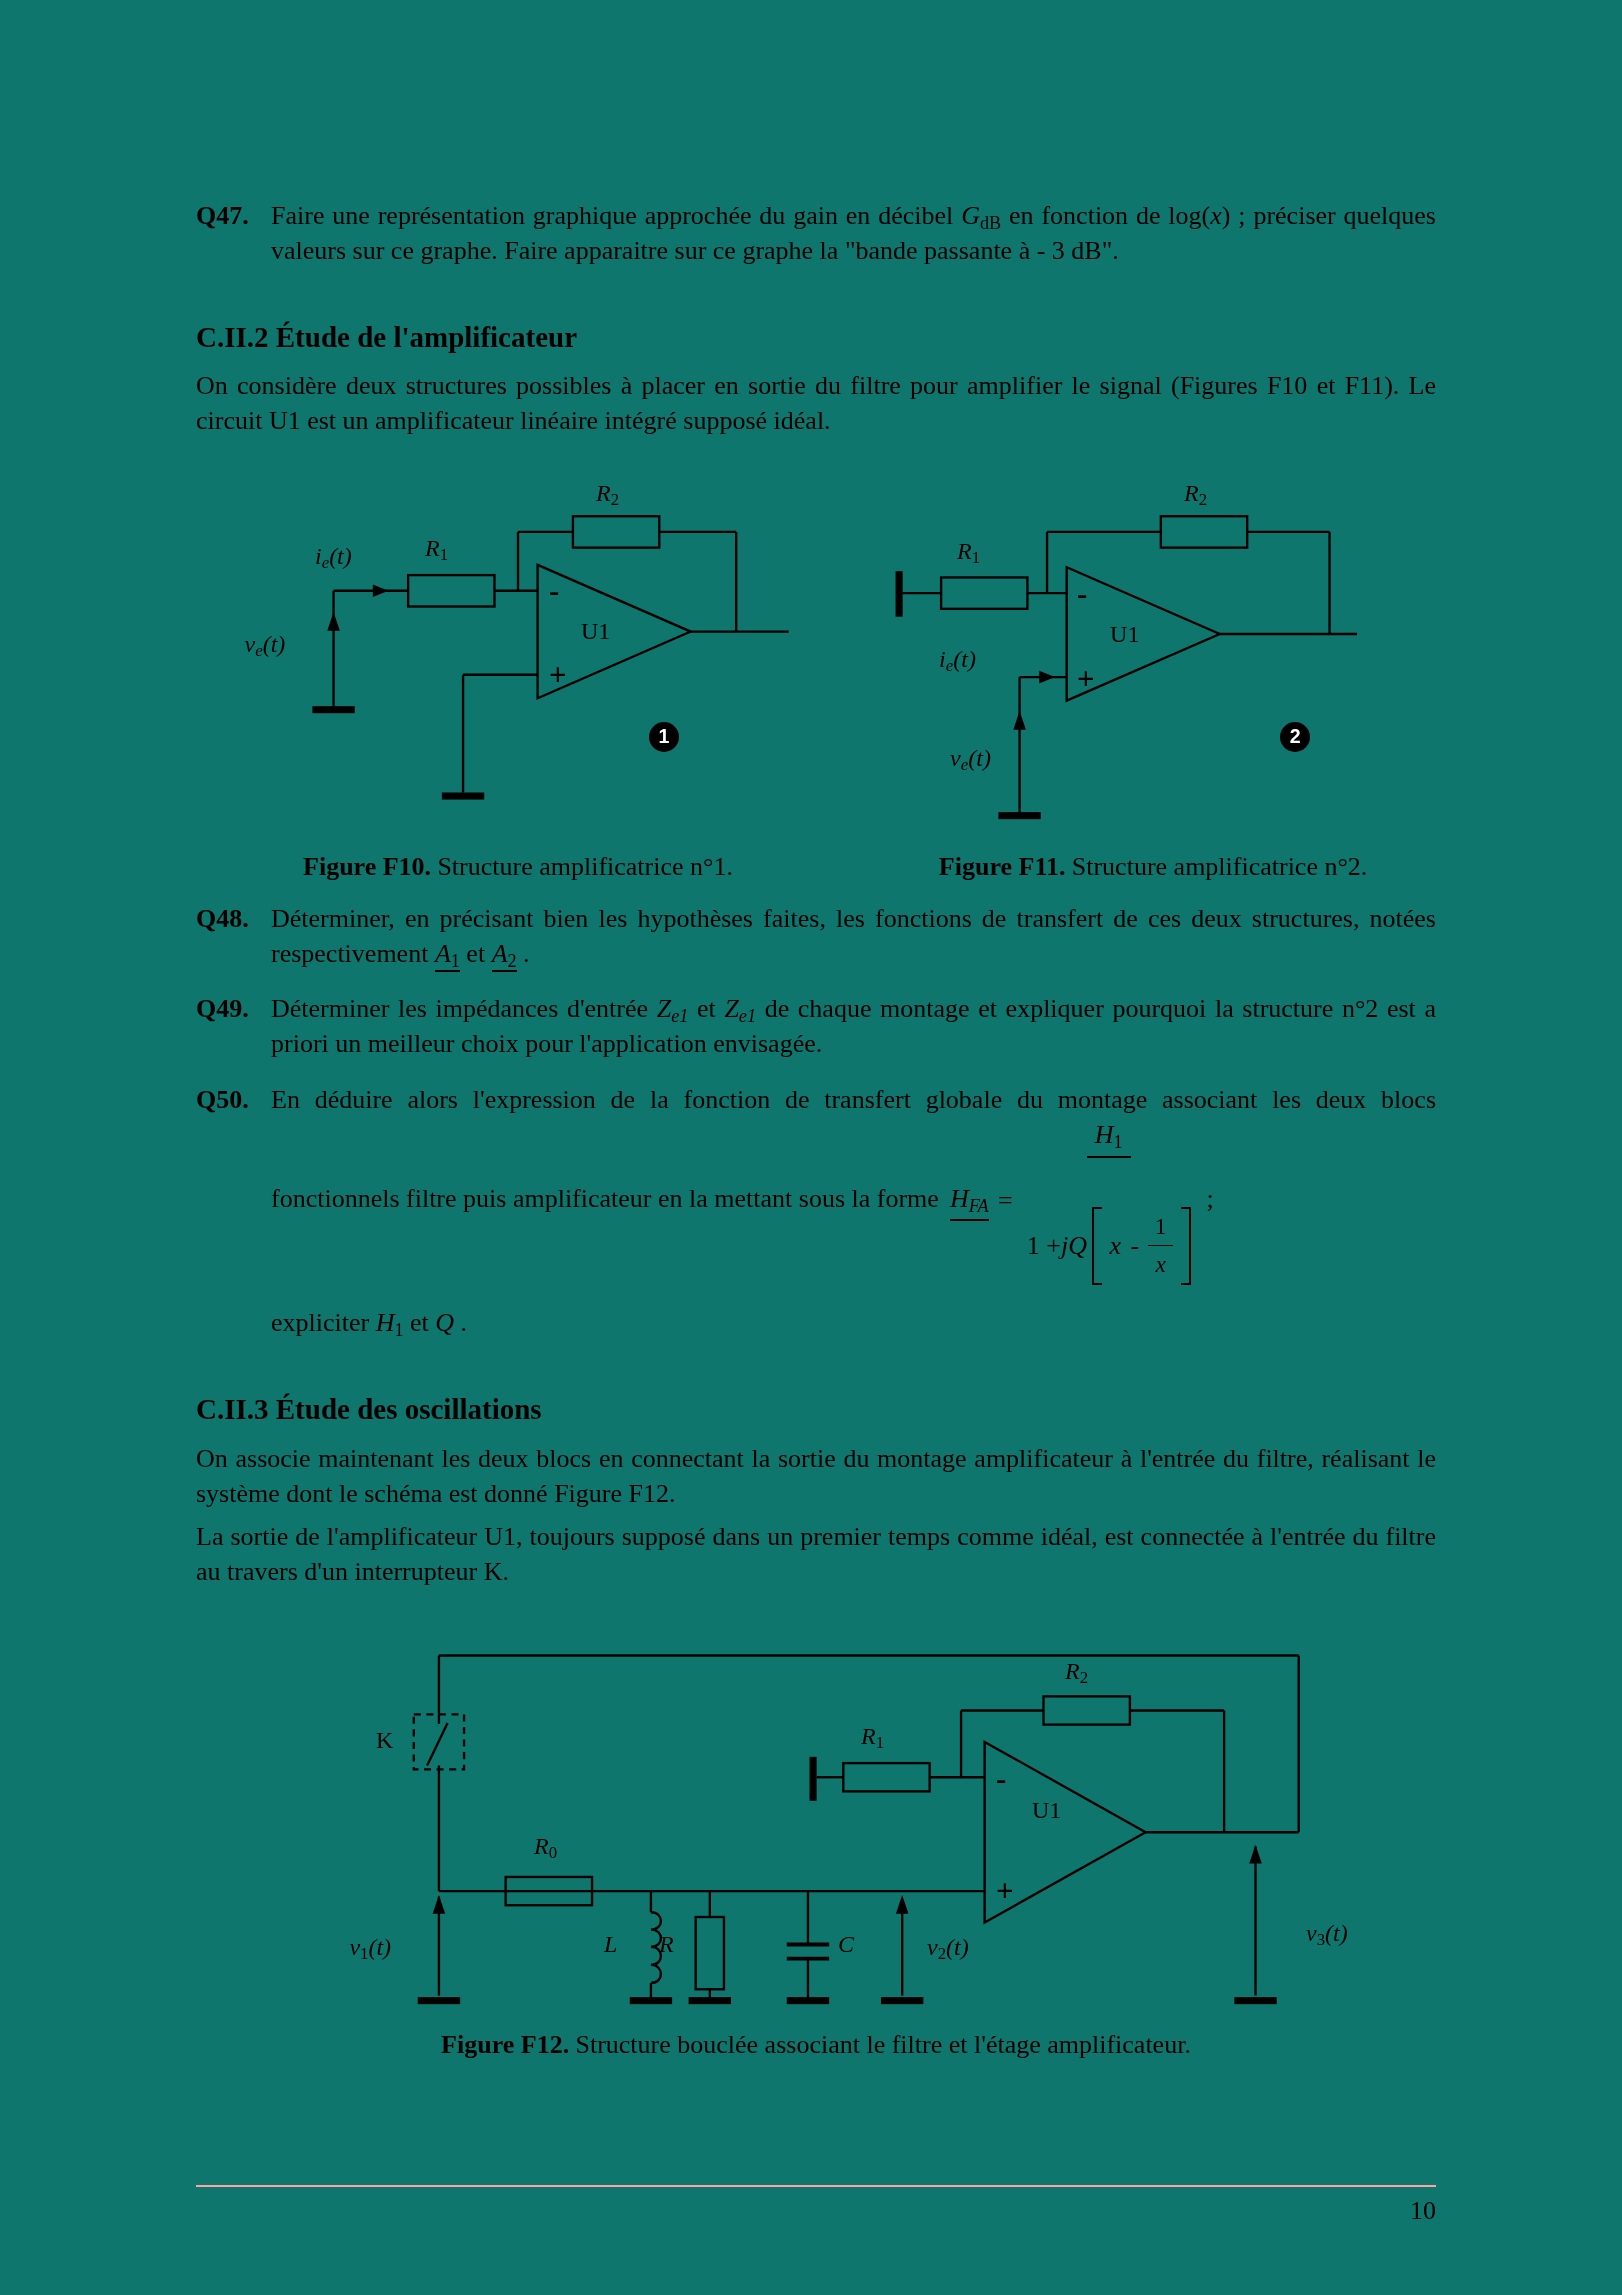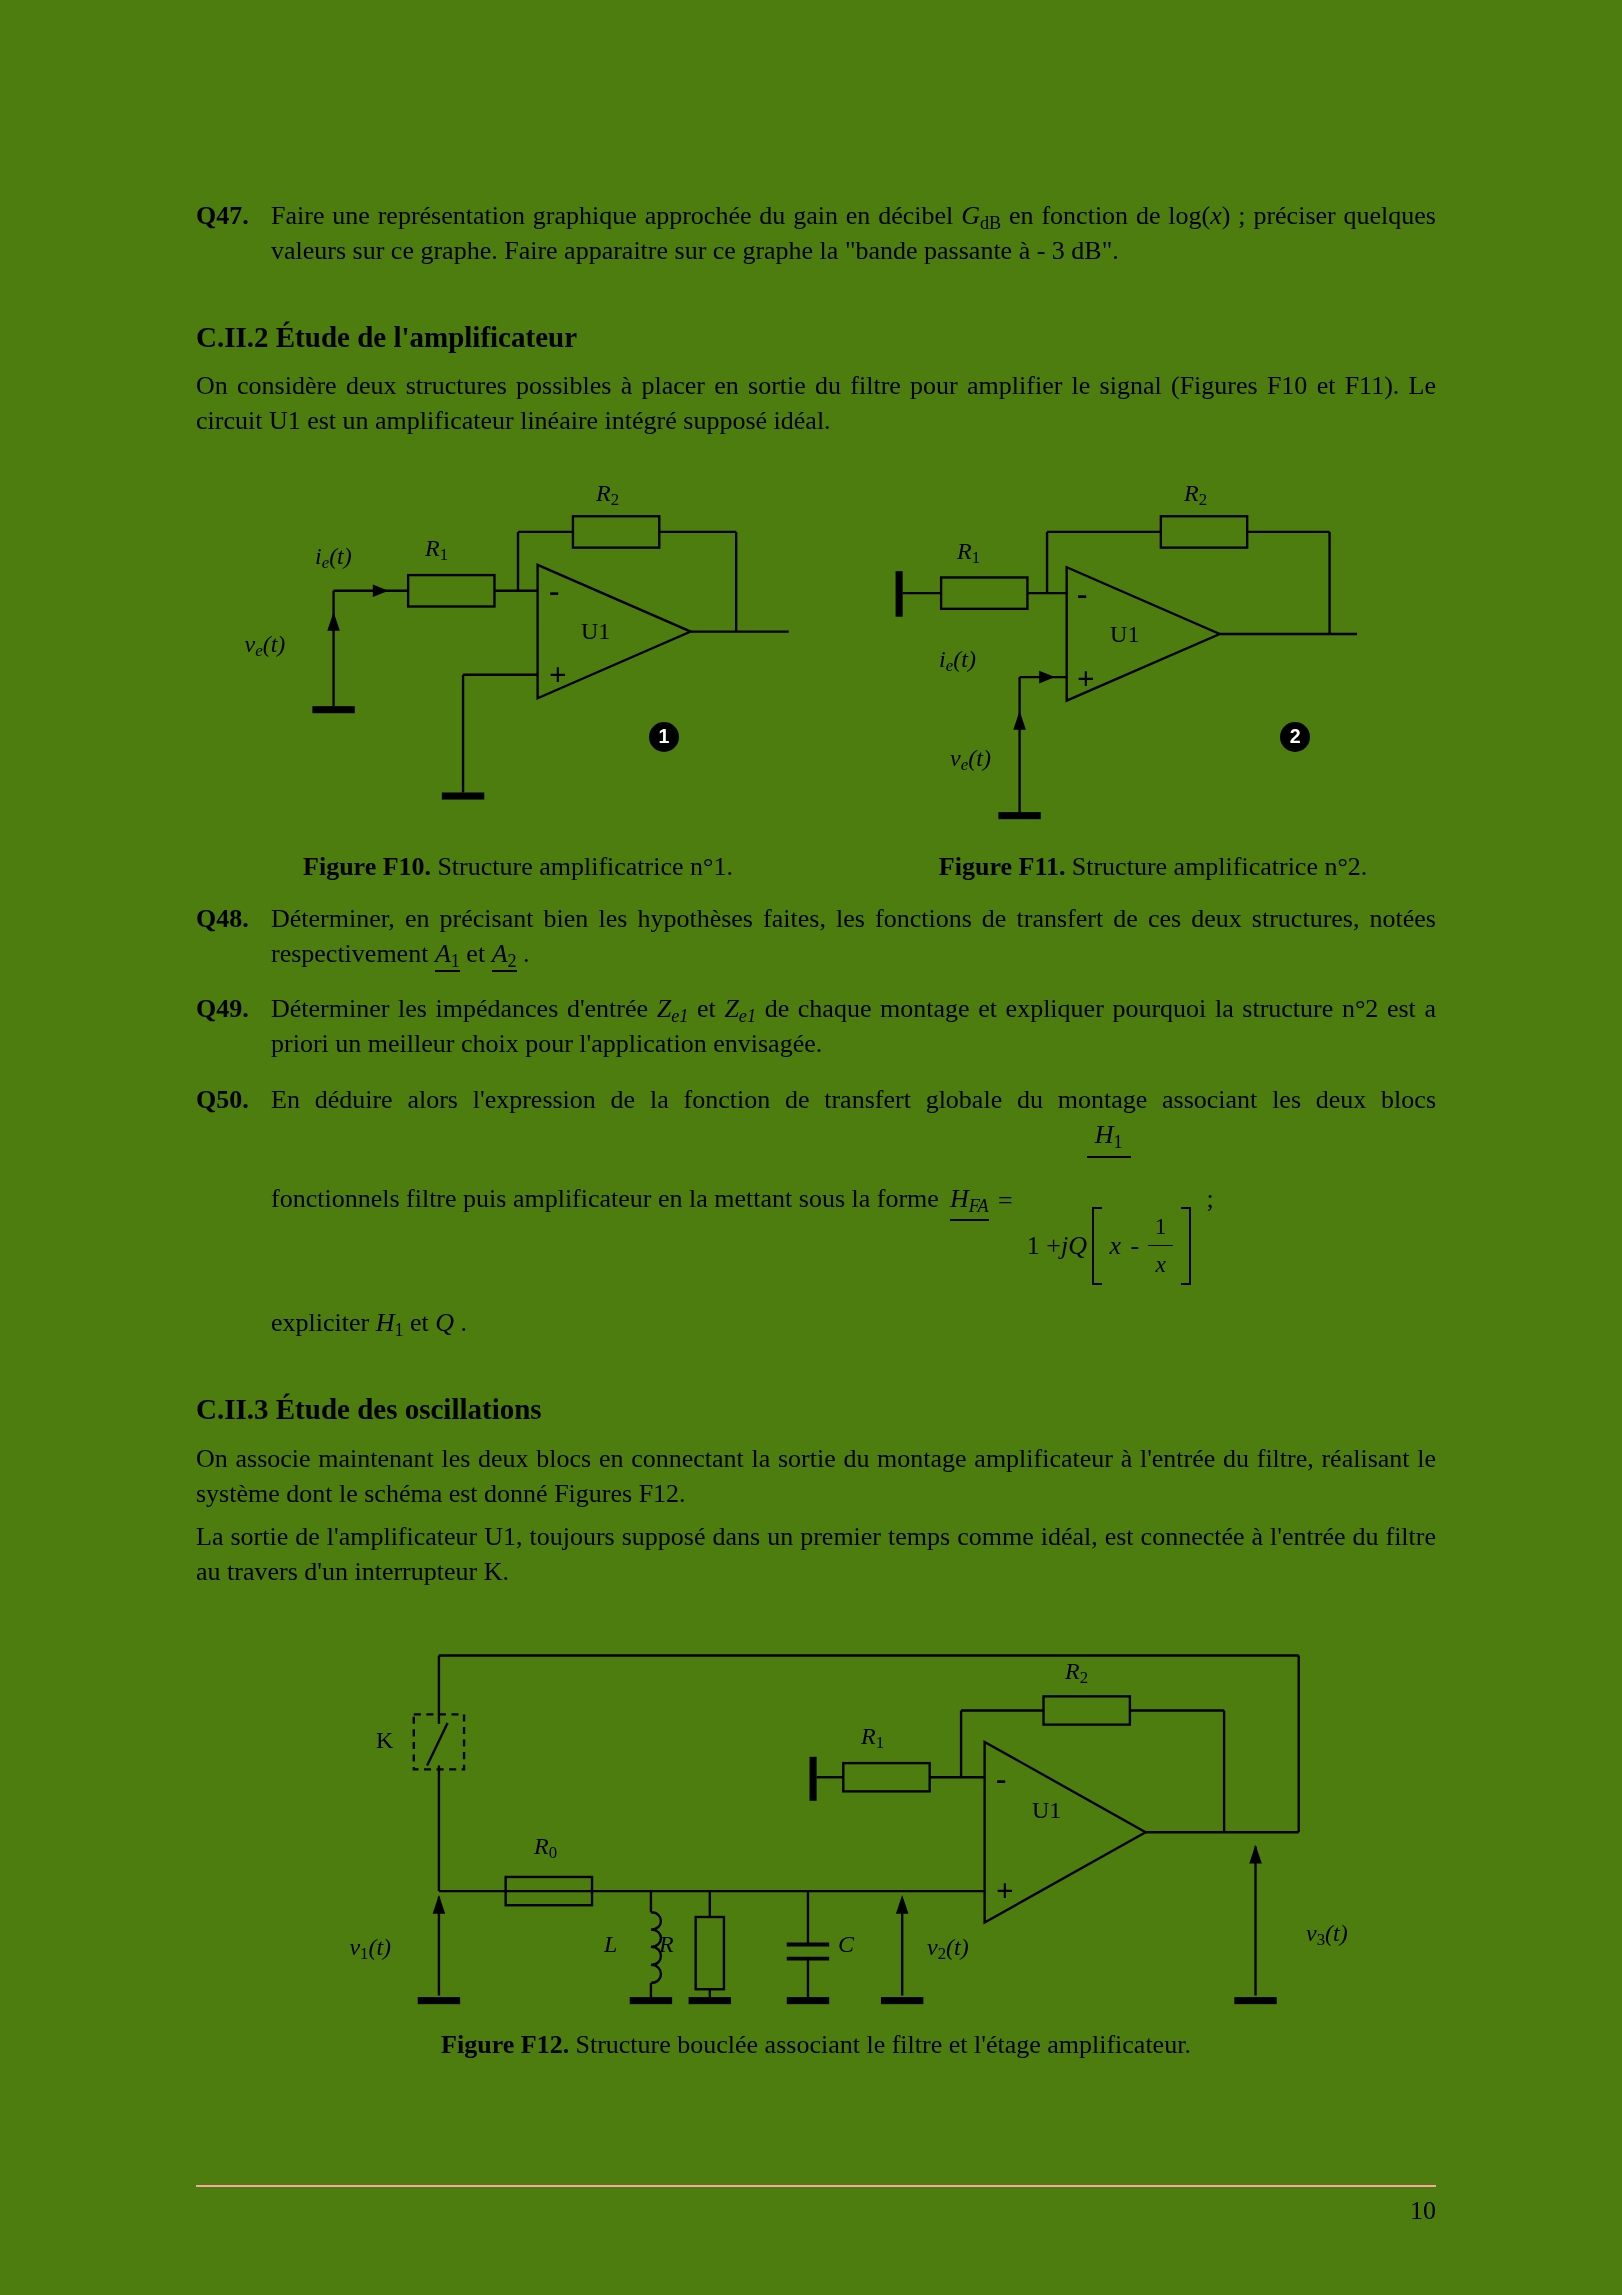--- a/index.html
+++ b/index.html
@@ -1,16 +1,16 @@
 <!DOCTYPE html>
 <html style="font-size:12.6px"><head>
 <meta charset="utf-8">
 <style>
   html,body{margin:0;padding:0;background:#fff;}
-  .page{position:relative;width:1623px;height:2295px;background:#4d7c0f;color:#000;
+  .page{position:relative;width:1623px;height:2295px;background:#0f766e;color:#000;
         font-family:"Liberation Serif",serif;font-size:26px;line-height:1.35;}
   .content{position:absolute;left:196px;top:198px;width:1240px;}
 
   p{margin:0;}
   .q{position:relative;padding-left:75px;text-align:justify;margin-bottom:20.4px;}
   .qnum{position:absolute;left:0;top:0;font-weight:bold;}
   .qcont{padding-left:75px;text-align:left;}
   h2{font-family:"Liberation Serif",serif;font-size:29px;font-weight:bold;margin:50px 0 11px 0;}
   .body{text-align:justify;margin-bottom:6.3px;}
   i{font-style:italic;}
@@ -181,21 +181,21 @@
               </span>
             </span>
           </span>
         </span><span> ;</span>
     </p>
     <p class="qcont" style="margin-bottom:20.4px">
       <span>expliciter </span><span><i>H</i><sub class="up">1</sub></span><span> et </span><i>Q</i><span> .</span>
     </p>
 
     <h2>C.II.3 Étude des oscillations</h2>
-    <p class="body">On associe maintenant les deux blocs en connectant la sortie du montage amplificateur à l'entrée du filtre, réalisant le système dont le schéma est donné Figures F12.</p>
+    <p class="body">On associe maintenant les deux blocs en connectant la sortie du montage amplificateur à l'entrée du filtre, réalisant le système dont le schéma est donné Figure F12.</p>
     <p class="body" style="margin-top:7.9px">La sortie de l'amplificateur U1, toujours supposé dans un premier temps comme idéal, est connectée à l'entrée du filtre au travers d'un interrupteur K.</p>
 
     <div class="fig12wrap">
       <svg width="1060" height="393" viewBox="0 0 1350 500">
         <g stroke="#000" stroke-width="3" fill="none">
           <line x1="140" y1="45" x2="1235" y2="45"></line>
           <line x1="1235" y1="45" x2="1235" y2="270"></line>
           <line x1="140" y1="45" x2="140" y2="120"></line>
           <rect x="108" y="120" width="64" height="70" stroke-dasharray="9 7"></rect>
           <line x1="140" y1="120" x2="140" y2="132"></line>

